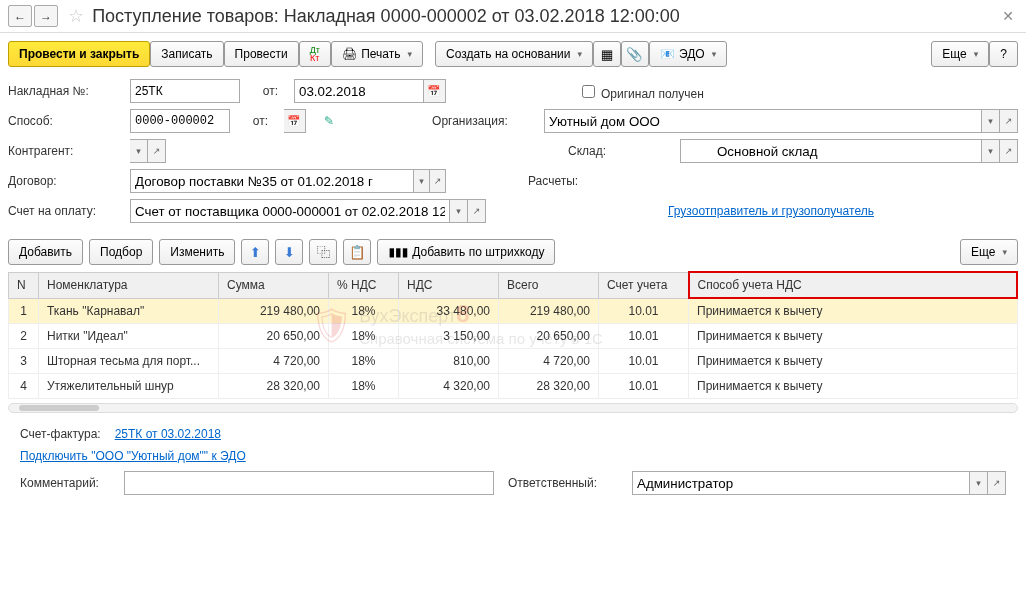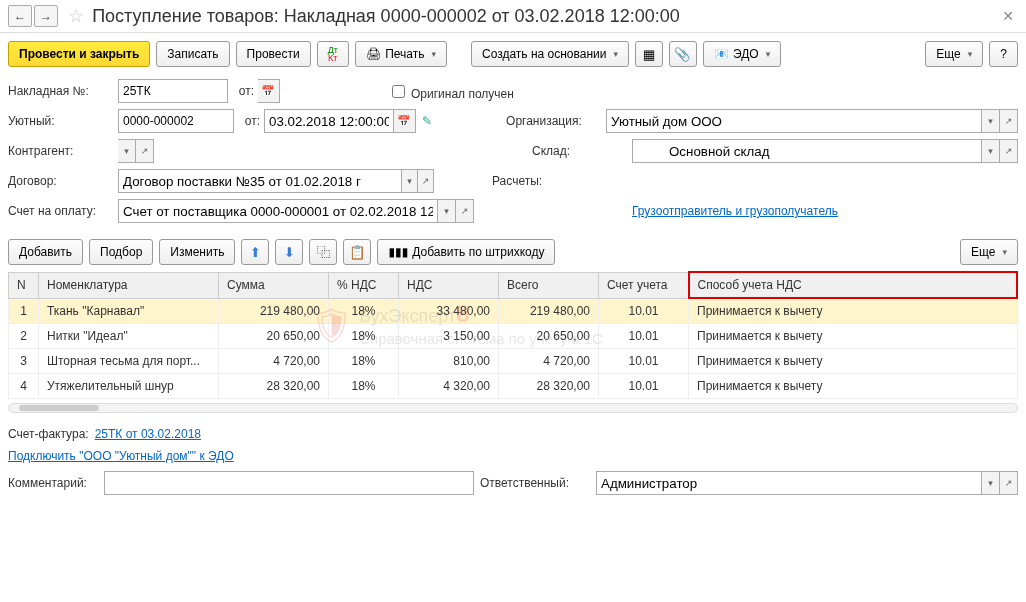--- a/index.html
+++ b/index.html
@@ -2,49 +2,49 @@
 <html><head>
 <meta charset="utf-8">
 <style>
 * { box-sizing: border-box; font-family: Arial, sans-serif; }
 body { margin: 0; padding: 0; background: #fff; font-size: 12px; color: #333; width: 1026px; position: relative; }
 .header { display: flex; align-items: center; padding: 4px 8px; border-bottom: 1px solid #ddd; }
 .nav-btn { width: 24px; height: 22px; border: 1px solid #aaa; background: #f5f5f5; display: inline-flex; align-items: center; justify-content: center; cursor: pointer; margin-right: 2px; border-radius: 2px; }
 .star-btn { margin: 0 8px; color: #ccc; font-size: 18px; cursor: pointer; }
 .title { font-size: 18px; color: #333; flex: 1; }
 .close-btn { font-size: 14px; color: #888; cursor: pointer; padding: 4px; }
-.toolbar { display: flex; align-items: center; padding: 8px; gap: 6px; flex-wrap: wrap; }
+.toolbar { display: flex; align-items: center; padding: 8px; flex-wrap: wrap; }
 .btn { border: 1px solid #999; background: linear-gradient(#fdfdfd,#eee); padding: 4px 10px; cursor: pointer; border-radius: 3px; display: inline-flex; align-items: center; gap: 4px; height: 26px; font-size: 12px; }
 .btn-primary { background: linear-gradient(#ffeb3b,#fdd835); border-color: #c0a000; font-weight: bold; }
 .btn-dd::after { content: "▾"; margin-left: 3px; font-size: 9px; color: #666; }
 .sp { width: 12px; }
 .sp-lg { flex: 1; }
 .form-area { padding: 4px 8px; }
-.form-row { display: flex; align-items: center; margin-bottom: 6px; gap: 0; }
+.form-row { display: flex; align-items: center; margin-bottom: 6px; gap: 12px; }
 .lbl { width: 110px; color: #333; }
 .lbl-r { width: 100px; color: #333; margin-left: 4px; }
 .inp { border: 1px solid #aaa; padding: 3px 4px; height: 24px; background: #fff; font-size: 12px; }
 .inp-sel { display: inline-flex; align-items: center; }
 .inp-sel input { border: 1px solid #aaa; padding: 3px 4px; height: 24px; }
 .sel-btn { width: 18px; height: 24px; border: 1px solid #aaa; border-left: none; background: #f3f3f3; display: inline-flex; align-items: center; justify-content: center; cursor: pointer; font-size: 9px; color: #666; }
 .cal-btn { width: 22px; height: 24px; border: 1px solid #aaa; border-left: none; background: #f3f3f3; display: inline-flex; align-items: center; justify-content: center; cursor: pointer; font-size: 11px; }
 .chk { margin-right: 6px; }
 .link { color: #0066cc; text-decoration: underline; cursor: pointer; }
 .tbl-toolbar { display: flex; align-items: center; padding: 6px 8px; gap: 6px; }
 .icon-btn { width: 28px; height: 26px; border: 1px solid #999; background: linear-gradient(#fdfdfd,#eee); border-radius: 3px; display: inline-flex; align-items: center; justify-content: center; cursor: pointer; }
 table.grid { width: 100%; border-collapse: collapse; margin: 0 8px; width: calc(100% - 16px); }
 .grid th { background: #f0f0f0; border: 1px solid #ccc; padding: 5px 8px; text-align: left; font-weight: normal; color: #333; }
 .grid td { border: 1px solid #eee; padding: 5px 8px; }
 .grid tr.sel td { background: #fff5cc; }
 .grid td.num { text-align: right; }
 .grid td.ctr { text-align: center; }
 .hl-col { border: 2px solid #d00 !important; }
 .scroll-stub { height: 10px; margin: 4px 8px 10px; background: #f3f3f3; border: 1px solid #ddd; position: relative; border-radius: 5px; }
 .scroll-stub::after { content: ""; position: absolute; left: 10px; top: 1px; width: 80px; height: 6px; background: #ccc; border-radius: 3px; }
-.footer-row { display: flex; align-items: center; padding: 4px 8px; gap: 6px; }
+.footer-row { display: flex; align-items: center; padding: 4px 20px; gap: 14px; }
 .total-box { margin-left: auto; display: flex; gap: 16px; align-items: center; background: #f7f7f7; padding: 4px 10px; }
 .watermark { position: absolute; top: 300px; left: 310px; pointer-events: none; opacity: 0.18; display: flex; align-items: center; gap: 6px; }
 .watermark .shield { color: #d33; font-size: 34px; }
 .watermark .wt { color: #777; font-size: 18px; }
 .watermark .wt b { color: #d33; font-size: 24px; }
 .arrow-up { color: #3a7bd5; }
 .arrow-down { color: #3a7bd5; }
 .dt-kt { font-size: 9px; line-height: 8px; }
 .dt-kt .d { color: green; }
 .dt-kt .k { color: red; }
@@ -77,31 +77,31 @@
   <button class="btn btn-dd">Еще</button>
   <button class="btn">?</button>
 </div>
 
 <div class="form-area">
   <div class="form-row">
     <span class="lbl">Накладная №:</span>
     <input class="inp" style="width: 110px;" value="25ТК">
     <span style="width:30px;text-align:right;padding-right:4px">от:</span>
     <span class="inp-sel">
+        <input style="width: 130px;" value="03.02.2018">
         <span class="cal-btn">📅</span>
       </span>
     <div style="width:108px"></div>
     <label><input type="checkbox" class="chk" style=""><span>Оригинал получен</span></label>
   </div>
   <div class="form-row">
-    <span class="lbl">Уютный:</span>
-    <input class="inp" style="width: 116px;" value="0000-000002">
+    <span class="lbl">Способ:</span>
+    <input class="inp" style="width: 100px; font-family: Liberation Mono, monospace;" value="0000-000002">
     <span style="width:30px;text-align:right;padding-right:4px">от:</span>
     <span class="inp-sel">
-        <input style="width: 130px;" value="03.02.2018 12:00:00">
         <span class="cal-btn">📅</span>
       </span>
     <span style="margin-left:6px;color:#2a8">✎</span>
     <div style="width:70px"></div>
     <span class="lbl-r">Организация:</span>
     <span class="inp-sel" style="flex:1">
         <input style="flex: 1 1 0%; width: 280px;" value="Уютный дом ООО">
         <span class="sel-btn">▾</span>
         <span class="sel-btn">↗</span>
       </span>

